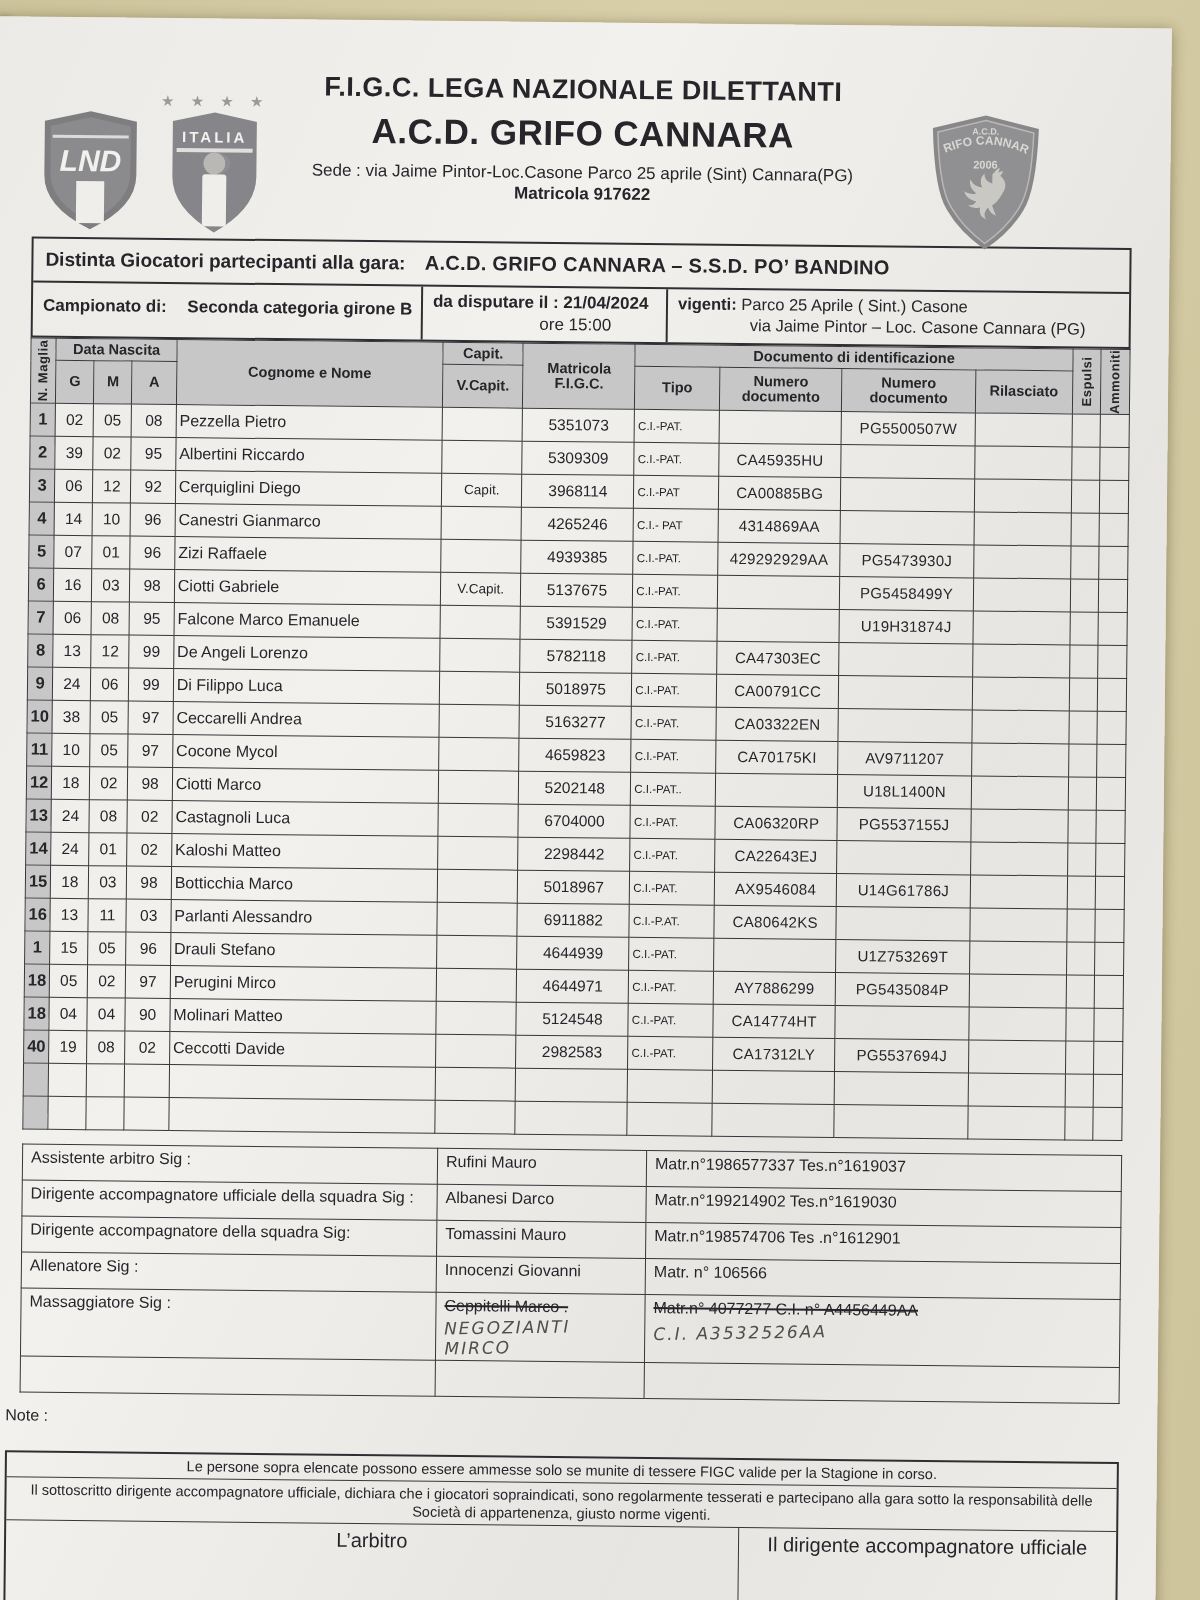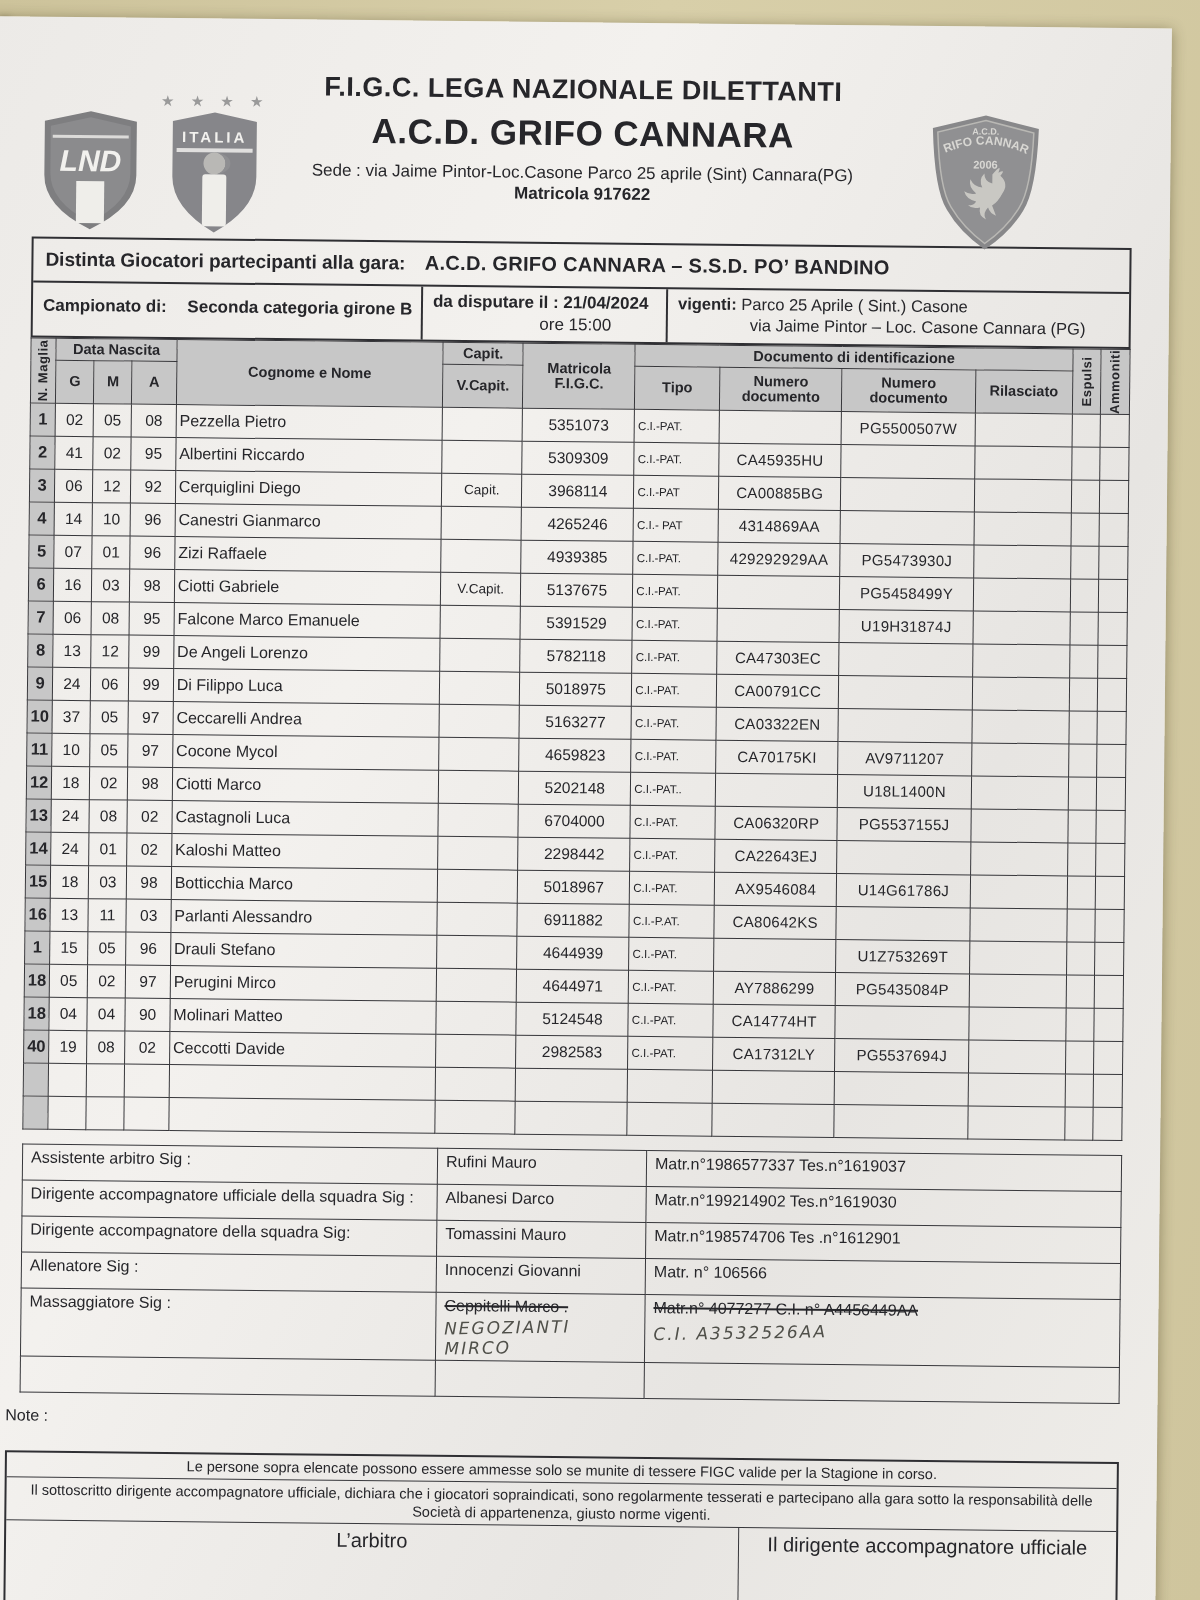--- a/index.html
+++ b/index.html
@@ -224,21 +224,21 @@
           <td class="c-matr">5351073</td>
           <td class="c-tipo">C.I.-PAT.</td>
           <td class="c-doc"></td>
           <td class="c-doc">PG5500507W</td>
           <td class="c-ril"></td>
           <td class="c-flag"></td>
           <td class="c-flag"></td>
         </tr>
         <tr>
           <td class="c-num">2</td>
-          <td class="c-date">41</td>
+          <td class="c-date">39</td>
           <td class="c-date">02</td>
           <td class="c-date">95</td>
           <td class="c-name">Albertini Riccardo</td>
           <td class="c-capt"></td>
           <td class="c-matr">5309309</td>
           <td class="c-tipo">C.I.-PAT.</td>
           <td class="c-doc">CA45935HU</td>
           <td class="c-doc"></td>
           <td class="c-ril"></td>
           <td class="c-flag"></td>
@@ -344,21 +344,21 @@
           <td class="c-matr">5018975</td>
           <td class="c-tipo">C.I.-PAT.</td>
           <td class="c-doc">CA00791CC</td>
           <td class="c-doc"></td>
           <td class="c-ril"></td>
           <td class="c-flag"></td>
           <td class="c-flag"></td>
         </tr>
         <tr>
           <td class="c-num">10</td>
-          <td class="c-date">37</td>
+          <td class="c-date">38</td>
           <td class="c-date">05</td>
           <td class="c-date">97</td>
           <td class="c-name">Ceccarelli Andrea</td>
           <td class="c-capt"></td>
           <td class="c-matr">5163277</td>
           <td class="c-tipo">C.I.-PAT.</td>
           <td class="c-doc">CA03322EN</td>
           <td class="c-doc"></td>
           <td class="c-ril"></td>
           <td class="c-flag"></td>

